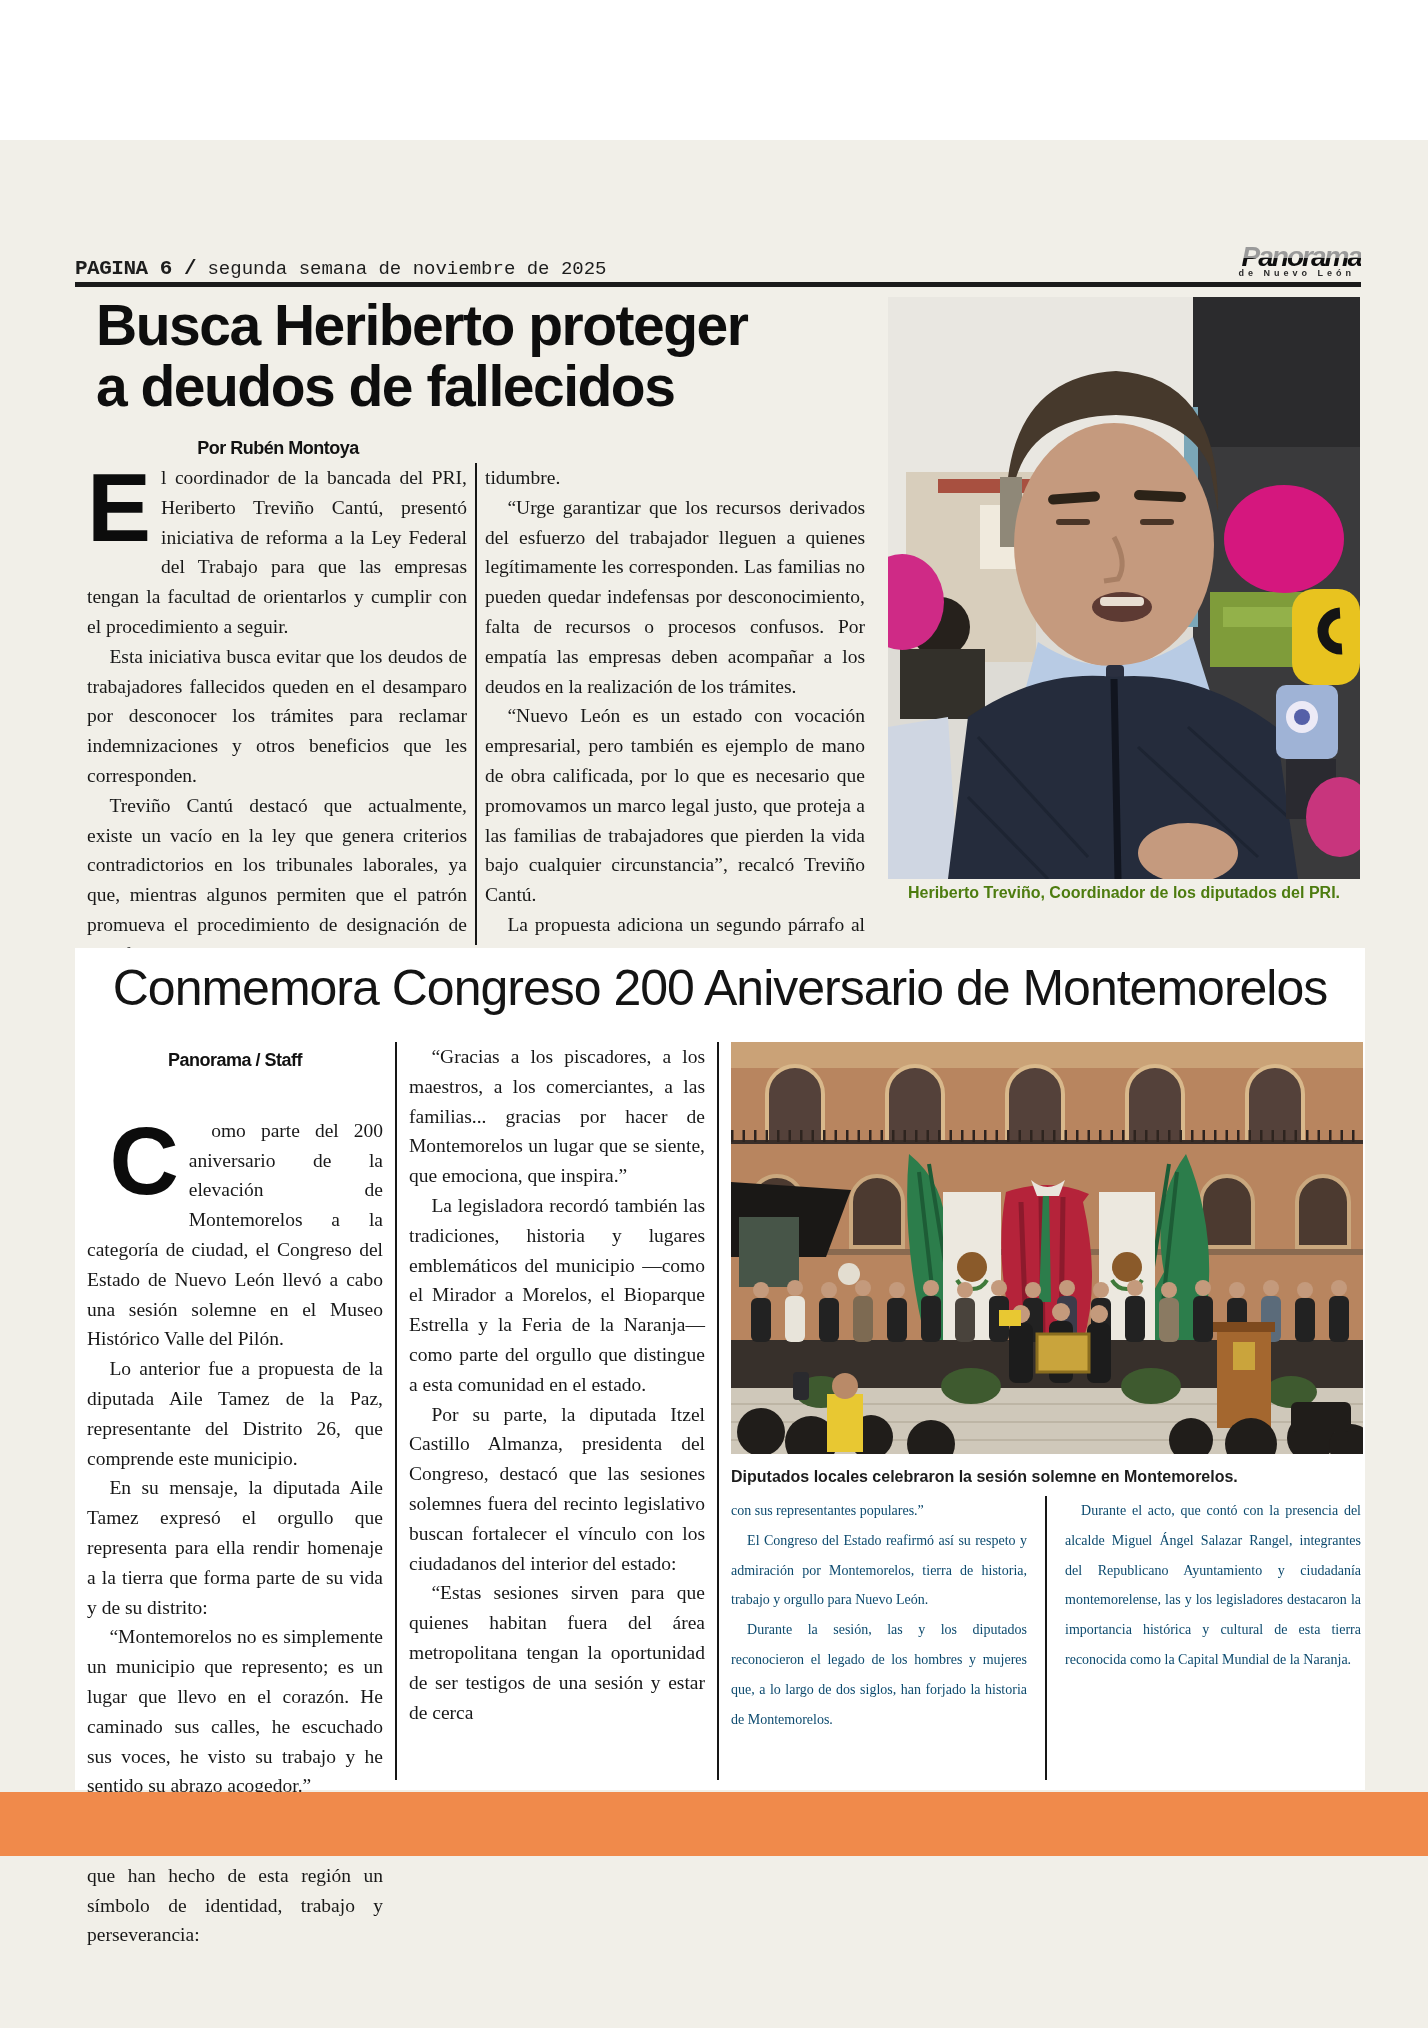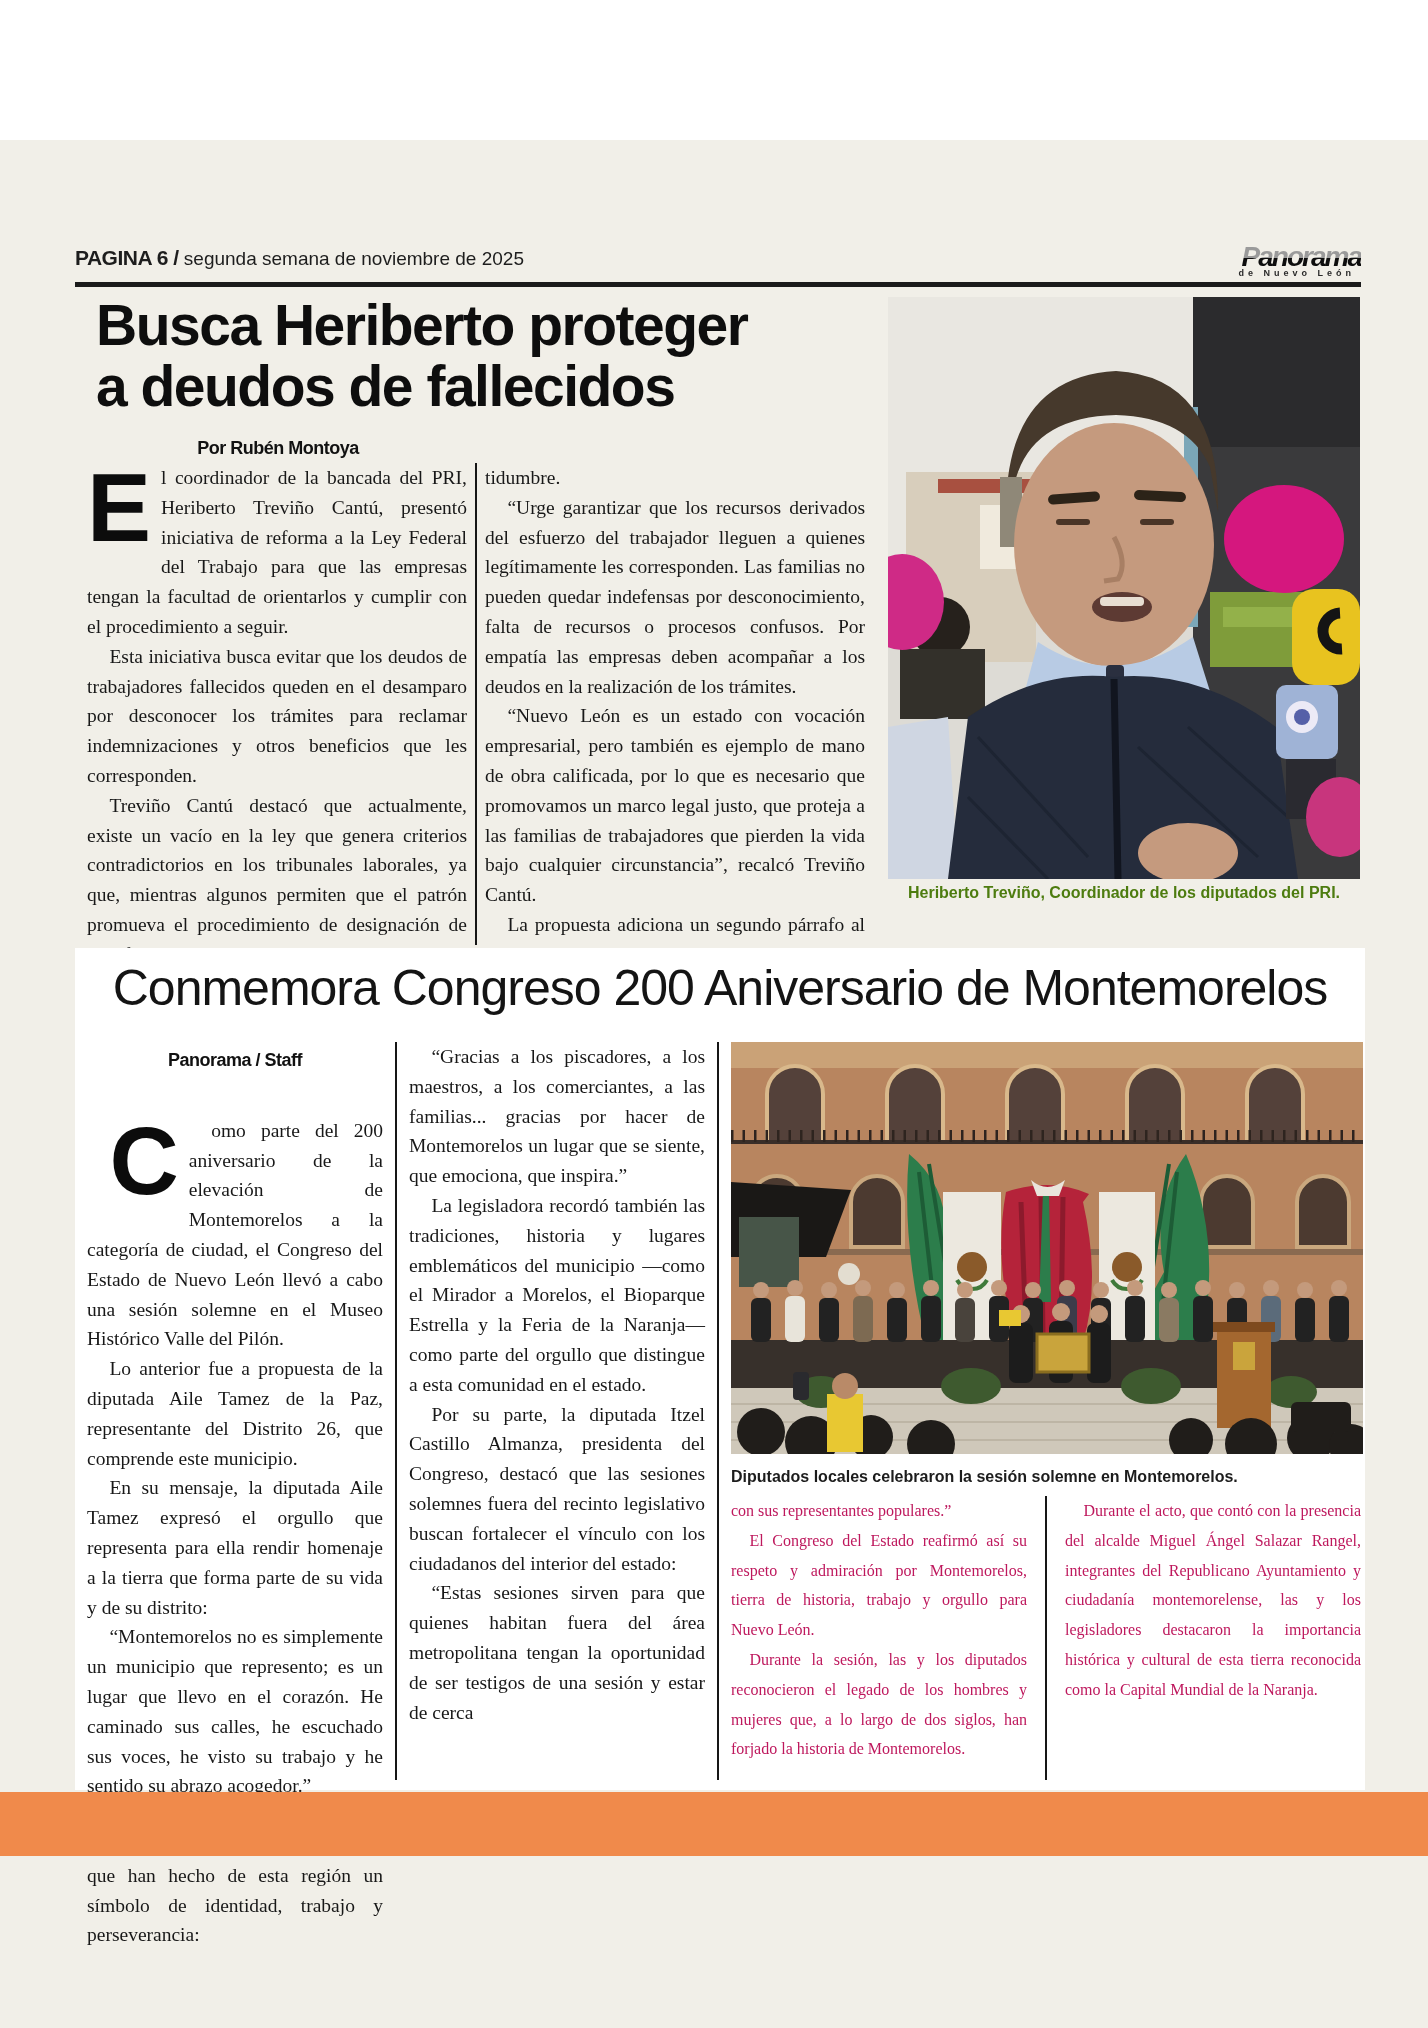--- a/index.html
+++ b/index.html
@@ -1,21 +1,21 @@
 <!DOCTYPE html>
 <html><head>
 <meta charset="utf-8">
 <style>
   html,body{margin:0;padding:0;}
   body{width:1428px;height:2028px;position:relative;background:#ffffff;font-family:"Liberation Serif",serif;color:#161616;overflow:hidden;}
   .paper{position:absolute;left:0;top:140px;width:1428px;height:1888px;background:#f1efe8;}
 
   
   .masthead{position:absolute;left:75px;top:228px;width:1286px;height:52px;}
-  .page-info{position:absolute;left:0;bottom:10px;font-family:Liberation Sans, sans-serif;font-size:19px;color:#1d1d1d;white-space:nowrap;}
+  .page-info{position:absolute;left:0;bottom:0;font-family:Liberation Mono, monospace;font-size:19px;color:#1d1d1d;white-space:nowrap;}
   .page-info .pg{font-weight:700;font-size:21px;letter-spacing:-0.5px;}
   .logo{position:absolute;right:0;bottom:2px;text-align:right;line-height:1;}
   .logo .logo-main{font-family:"Liberation Sans",sans-serif;font-weight:700;font-style:italic;font-size:28px;letter-spacing:-2px;color:#6e6e6e;background:linear-gradient(to bottom,#9a9a9a 0%,#9a9a9a 52%,#0d0d0d 52%,#0d0d0d 100%);-webkit-background-clip:text;background-clip:text;margin-left:35px;-webkit-text-fill-color:transparent;}
   .logo .logo-sub{font-family:"Liberation Sans",sans-serif;font-weight:700;font-size:9px;letter-spacing:4px;color:#2a2a2a;margin-top:-2px;margin-right:6px;}
   .head-rule{position:absolute;left:75px;top:282px;width:1286px;height:5px;background:#1b1b1b;}
 
   
   .a1-title{position:absolute;left:96px;top:295px;width:780px;font-family:"Liberation Sans",sans-serif;font-weight:700;font-size:57px;line-height:61px;letter-spacing:-1.5px;color:#0e0e0e;}
   .a1-byline{position:absolute;left:87px;top:438px;width:382px;text-align:center;font-family:"Liberation Sans",sans-serif;font-weight:700;font-size:18px;letter-spacing:-0.5px;color:#111;}
   .a1-cols{position:absolute;left:87px;top:463px;width:780px;height:482px;display:flex;}
@@ -33,21 +33,21 @@
   .white-block{position:absolute;left:75px;top:948px;width:1290px;height:842px;background:#ffffff;}
   .a2-title{position:absolute;left:80px;top:960px;width:1280px;text-align:center;font-family:"Liberation Sans",sans-serif;font-weight:500;font-size:50px;line-height:56px;letter-spacing:-1px;color:#141414;}
   .a2-body{position:absolute;left:87px;top:1042px;width:1276px;height:738px;display:flex;}
   .a2col{width:296px;font-size:19.5px;line-height:29.8px;text-align:justify;color:#181818;}
   .a2col p{margin:0;text-indent:1.15em;}
   .a2-byline{text-align:center;font-family:"Liberation Sans",sans-serif;font-weight:700;font-size:18px;letter-spacing:-0.5px;color:#111;margin:4px 0 40px 0;}
   .a2-right{width:632px;display:flex;flex-direction:column;}
   .photo2{width:632px;height:412px;background:#b8855f;}
   .caption2{text-align:left;font-family:"Liberation Sans",sans-serif;font-weight:700;font-size:16px;color:#1c1c1c;margin:14px 0 10px 0;}
   .cols34{display:flex;flex:1;}
-  .c34{width:296px;font-size:16px;line-height:29.8px;text-align:justify;color:#be185d;}
+  .c34{width:296px;font-size:14px;line-height:29.8px;text-align:justify;color:#0c4a6e;}
   .c34 p{margin:0;text-indent:1.15em;}
   .vdiv3{width:2px;background:#161616;margin:0 18px;}
 
   
   .orange-bar{position:absolute;left:0;top:1792px;width:1428px;height:64px;background:#f08a4b;}
 </style>
 </head>
 <body>
 
 <div class="paper"></div>

